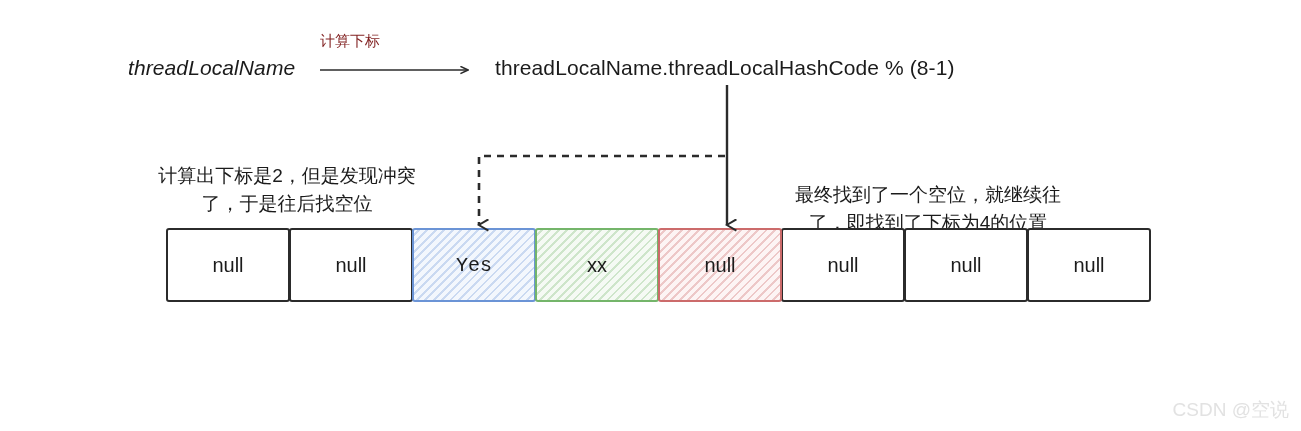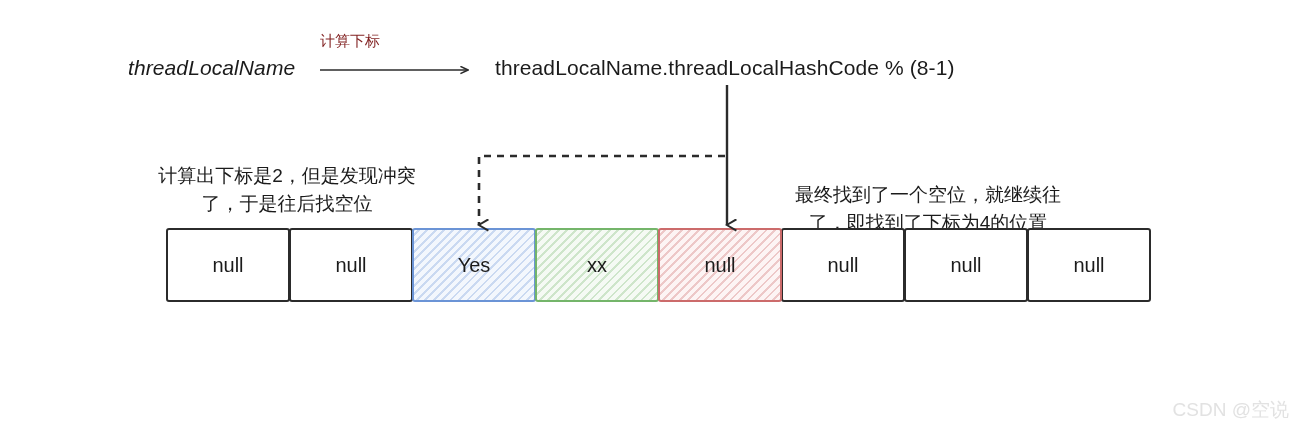--- a/index.html
+++ b/index.html
@@ -89,20 +89,21 @@
   .cell.blue {
     border-color: #6b94d6;
     background-color: #f3f7fd;
     background-image: repeating-linear-gradient(
       -45deg,
       rgba(107,148,214,0.00) 0px,
       rgba(107,148,214,0.00) 4px,
       rgba(107,148,214,0.30) 4px,
       rgba(107,148,214,0.30) 6px);
     z-index: 3;
+    font-family: Liberation Mono, monospace;
   }
   .cell.green {
     border-color: #74b56a;
     background-color: #f5faf4;
     background-image: repeating-linear-gradient(
       -45deg,
       rgba(116,181,106,0.00) 0px,
       rgba(116,181,106,0.00) 4px,
       rgba(116,181,106,0.30) 4px,
       rgba(116,181,106,0.30) 6px);

